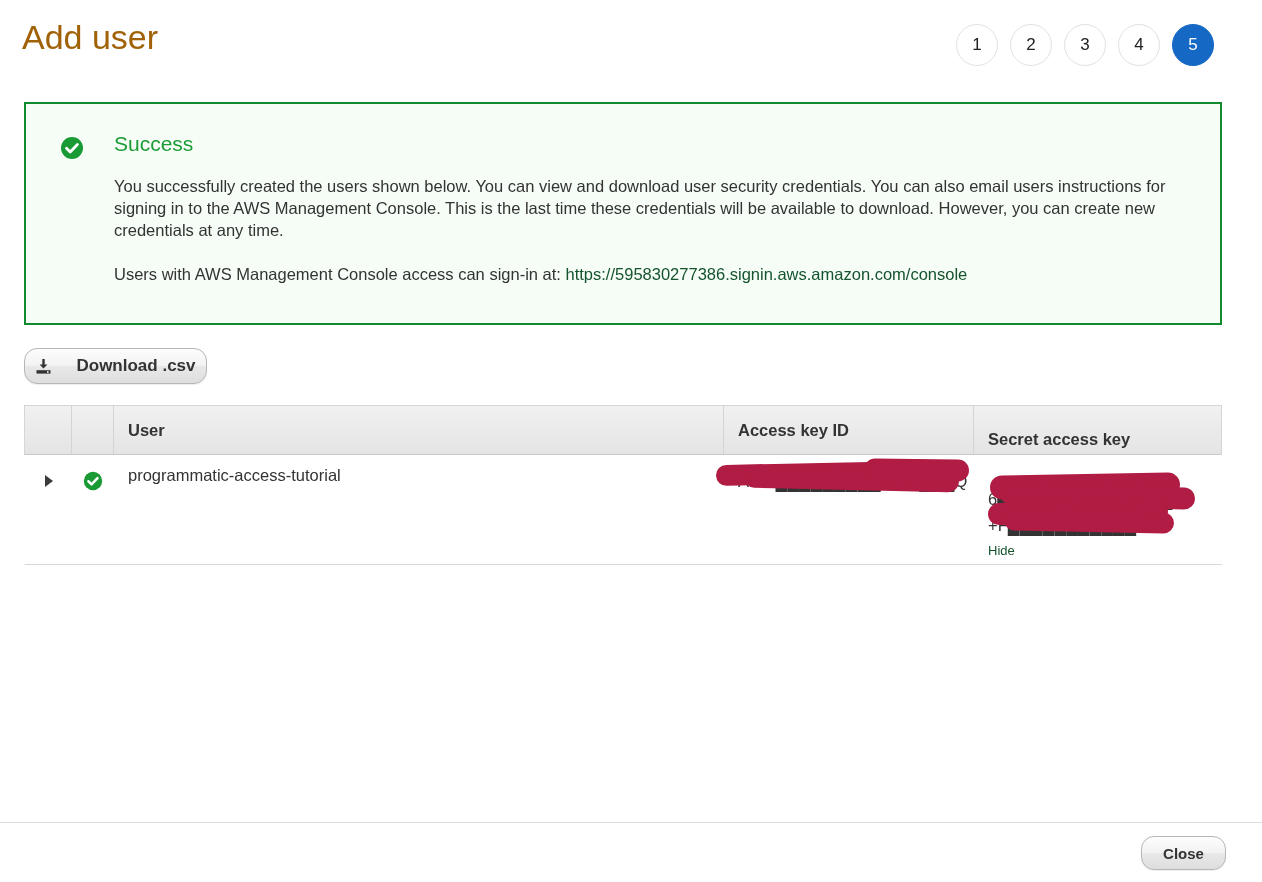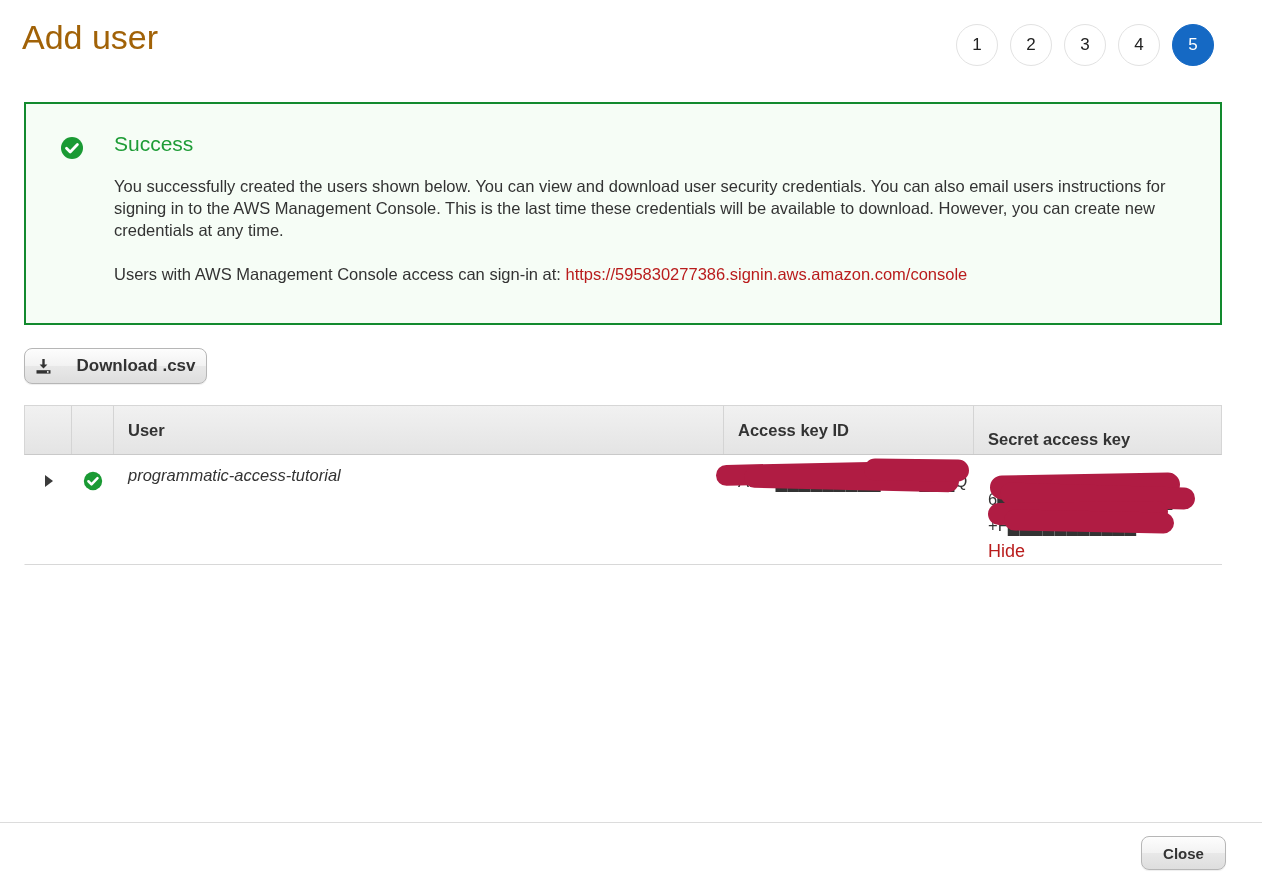--- a/index.html
+++ b/index.html
@@ -95,32 +95,32 @@
     color: #333333;
     max-width: 1075px;
   }
   .alert-signin {
     font-size: 16.5px;
     line-height: 26px;
     color: #333333;
     margin-top: 20px;
   }
   .link {
-    color: #b91c1c;
+    color: #14532d;
     text-decoration: none;
   }
 
   
   .btn {
     display: inline-flex;
     align-items: center;
     justify-content: center;
     gap: 24px;
     border: 1px solid #b6b6b6;
-    border-radius: 8px;
+    border-radius: 13px;
     background: linear-gradient(to bottom, #fdfdfd 0%, #f2f2f2 50%, #e8e8e8 51%, #dedede 100%);
     color: #333333;
     font-size: 17px;
     font-weight: bold;
     box-sizing: border-box;
     cursor: pointer;
     box-shadow: 0 1px 1px rgba(0,0,0,0.07);
   }
   .download-btn {
     position: absolute;
@@ -184,23 +184,23 @@
 
   .caret {
     width: 0; height: 0;
     border-left: 8px solid #3b3b3b;
     border-top: 6px solid transparent;
     border-bottom: 6px solid transparent;
     margin-top: 4px;
     cursor: pointer;
   }
   .row-check { width: 20px; height: 20px; display: block; }
-  .user-cell { padding-top: 11px; font-style: italic; }
+  .user-cell { padding-top: 11px; }
   .cred-line { line-height: 26px; white-space: nowrap; }
-  .hide-link { font-size: 18px; line-height: 26px; }
+  .hide-link { font-size: 13px; line-height: 26px; }
 
   
   .redact {
     position: absolute;
     background: #b01c43;
     border-radius: 14px;
     pointer-events: none;
   }
 
   

